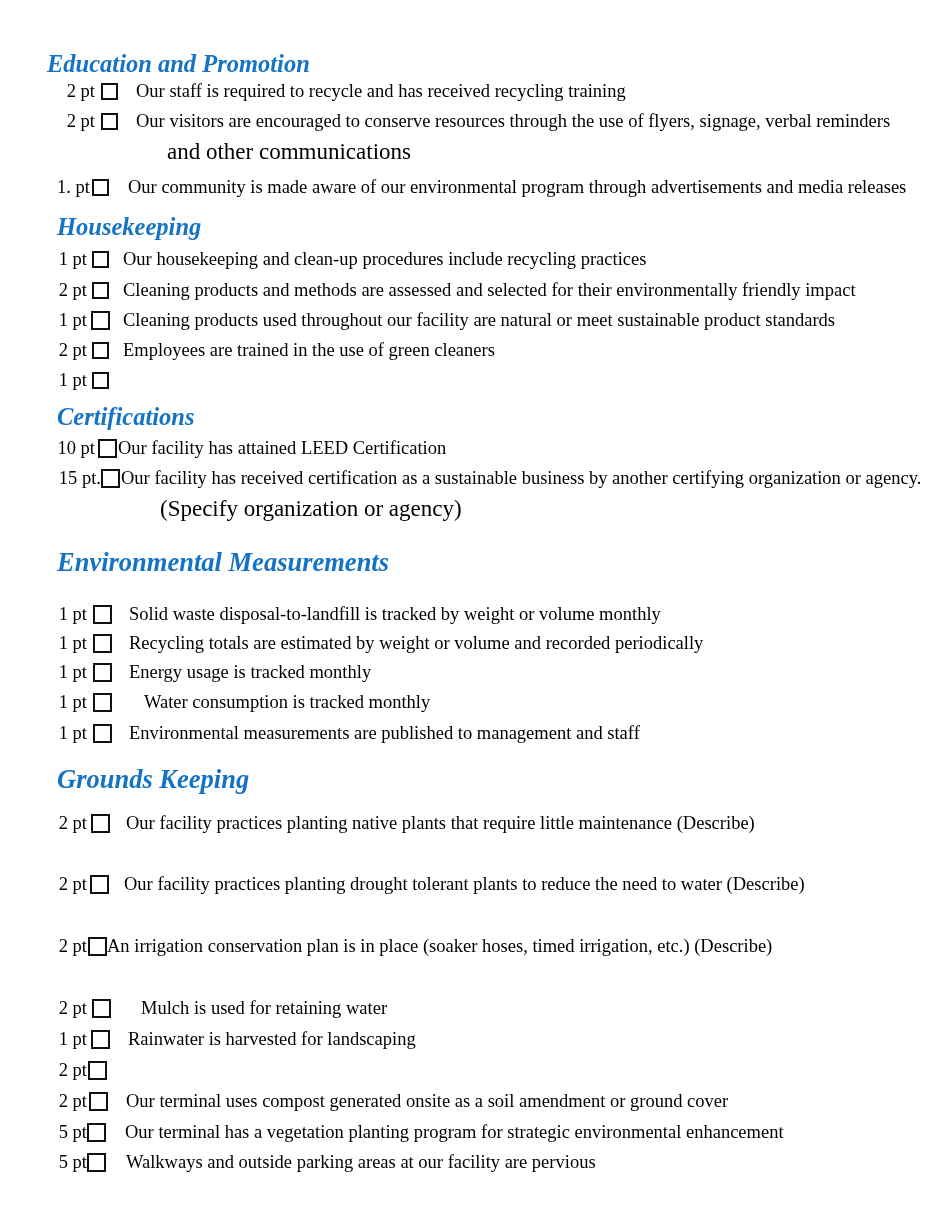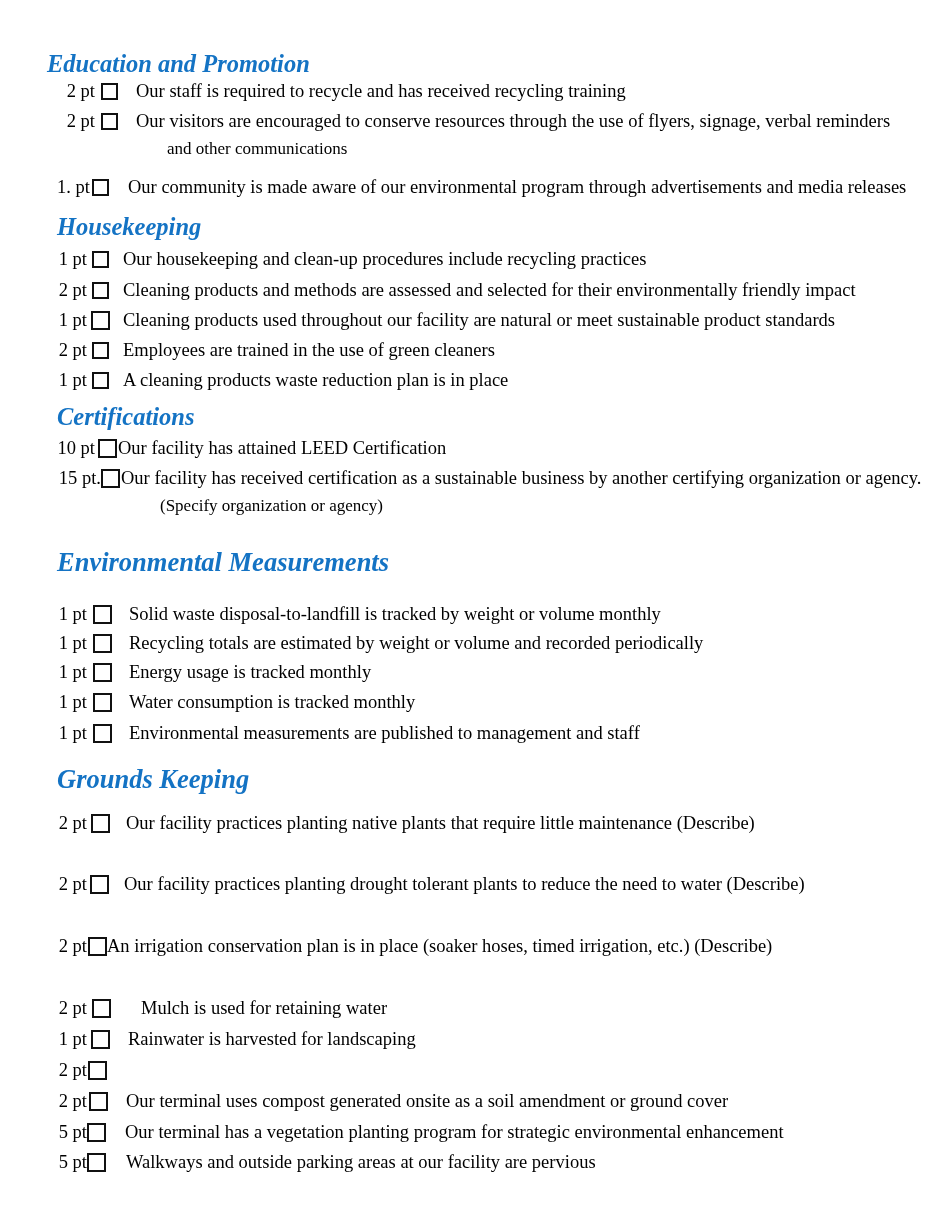--- a/index.html
+++ b/index.html
@@ -60,21 +60,21 @@
   .cbox.tall { height: 19px; width: 19px; }
 
   .rtext {
     font-size: 18.5px;
     line-height: 1.15;
     white-space: nowrap;
     flex: 0 0 auto;
   }
 
   .contline {
-    font-size: 17px;
+    font-size: 23px;
     line-height: 1.15;
     white-space: nowrap;
   }
 
   
   .abs { position: absolute; }
 </style>
 </head>
 <body>
 
@@ -124,21 +124,20 @@
 
   <div class="abs row" style="left:55px; top:340px;">
     <span class="pts" style="width:32px;">2 pt</span>
     <span class="cbox" style="margin-left:5px;"></span>
     <span class="rtext" style="margin-left:14px;">Employees are trained in the use of green cleaners</span>
   </div>
 
   <div class="abs row" style="left:55px; top:370px;">
     <span class="pts" style="width:32px;">1 pt</span>
     <span class="cbox" style="margin-left:5px;"></span>
-    <span class="rtext" style="margin-left:14px;">A cleaning products waste reduction plan is in place</span>
   </div>
 
   <div class="abs section-heading h-md" style="left:57px; top:405px;">Certifications</div>
 
   <div class="abs row" style="left:53px; top:438px;">
     <span class="pts" style="width:42px;">10 pt</span>
     <span class="cbox tall" style="margin-left:3px;"></span>
     <span class="rtext" style="margin-left:1px;">Our facility has attained LEED Certification</span>
   </div>
 
@@ -166,21 +165,21 @@
 
   <div class="abs row" style="left:55px; top:662px;">
     <span class="pts" style="width:32px;">1 pt</span>
     <span class="cbox tall" style="margin-left:6px;"></span>
     <span class="rtext" style="margin-left:17px;">Energy usage is tracked monthly</span>
   </div>
 
   <div class="abs row" style="left:55px; top:692px;">
     <span class="pts" style="width:32px;">1 pt</span>
     <span class="cbox tall" style="margin-left:6px;"></span>
-    <span class="rtext" style="margin-left:17px;text-align:center;">Water consumption is tracked monthly</span>
+    <span class="rtext" style="margin-left:32px;text-align:center;">Water consumption is tracked monthly</span>
   </div>
 
   <div class="abs row" style="left:55px; top:723px;">
     <span class="pts" style="width:32px;">1 pt</span>
     <span class="cbox tall" style="margin-left:6px;"></span>
     <span class="rtext" style="margin-left:17px;">Environmental measurements are published to management and staff</span>
   </div>
 
   <div class="abs section-heading h-lg" style="left:57px; top:766px;">Grounds Keeping</div>
 

